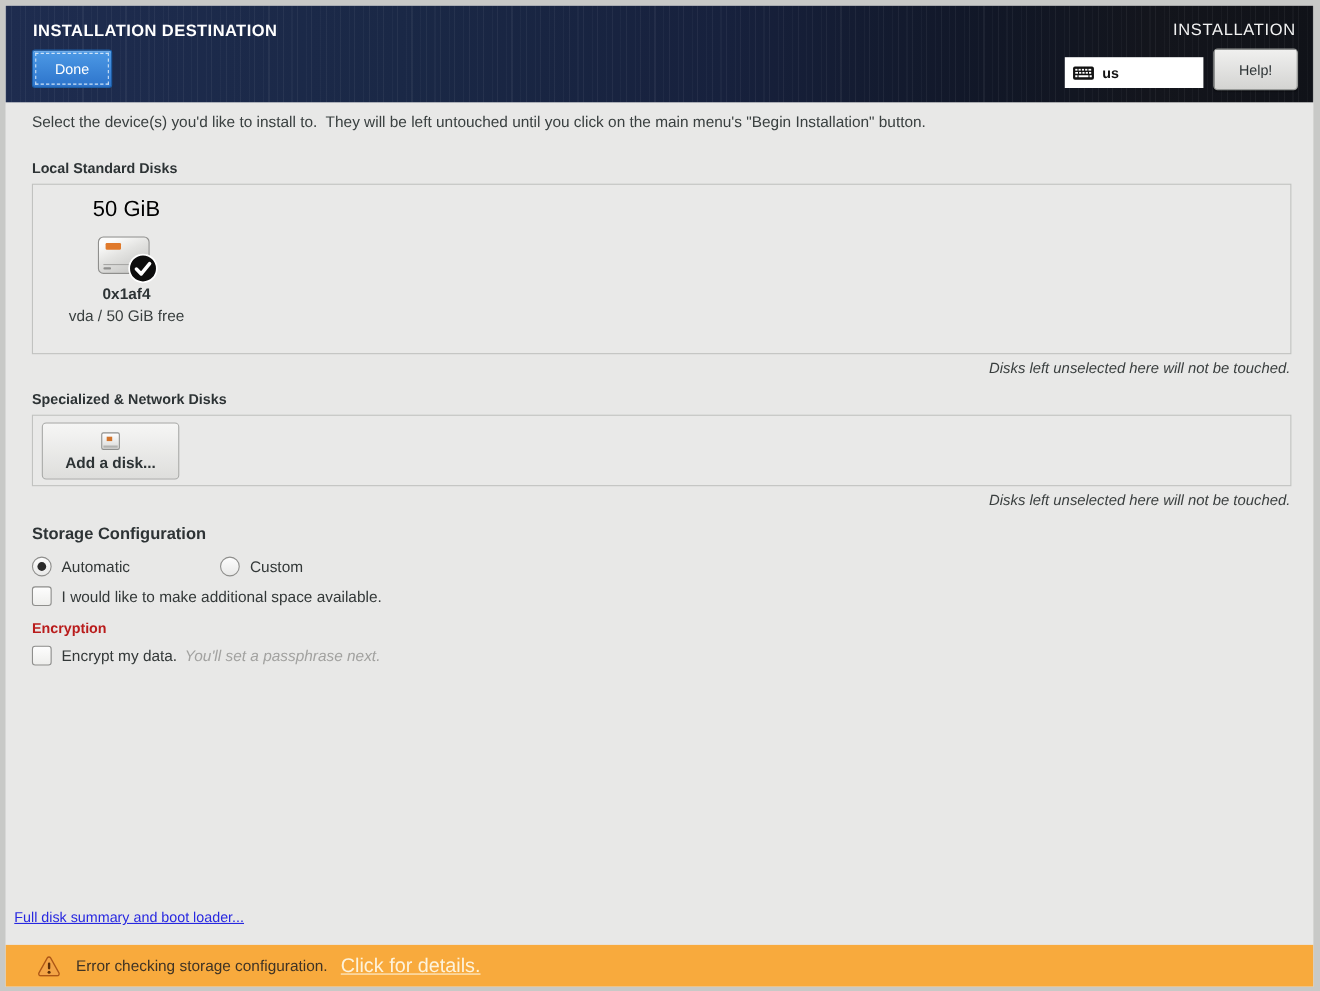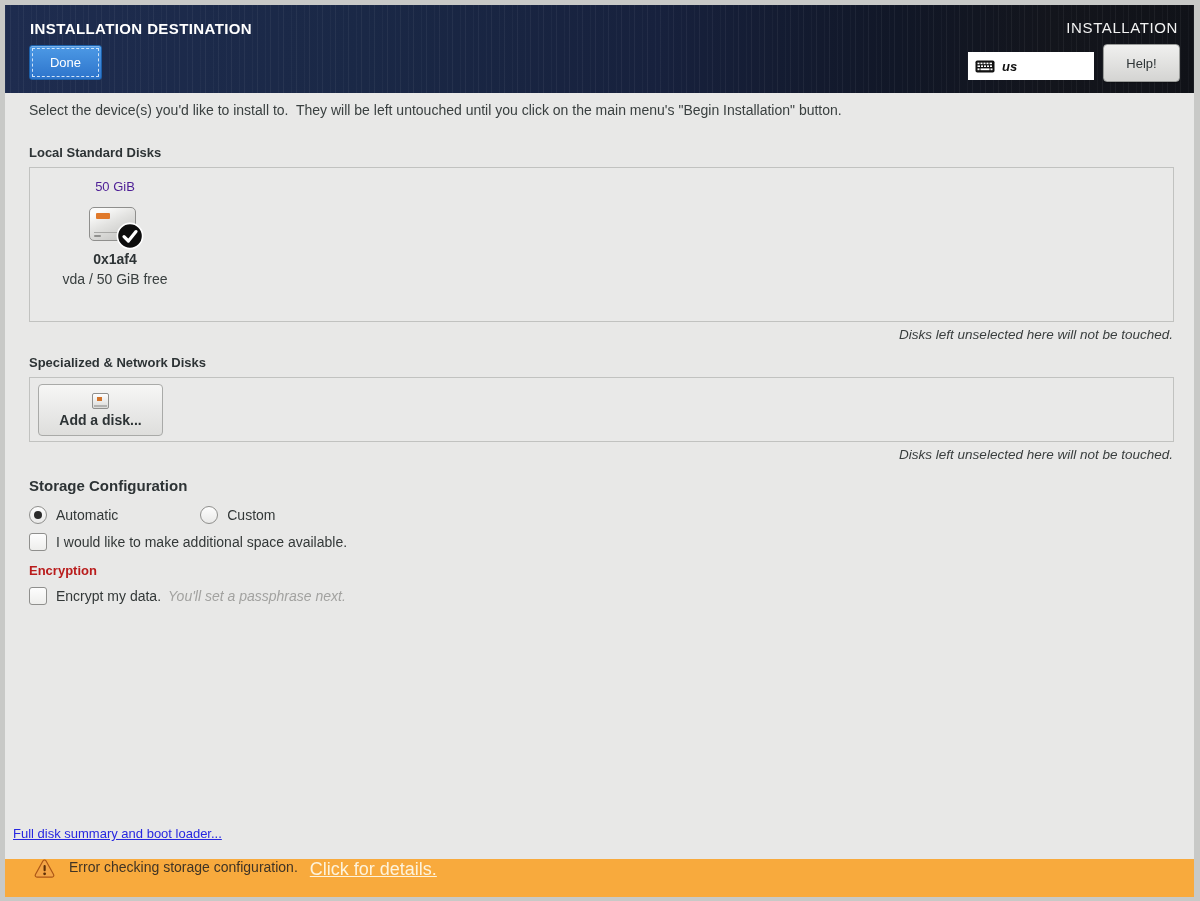--- a/index.html
+++ b/index.html
@@ -36,21 +36,21 @@
   }
   .right-title{
     position:absolute;right:16px;top:14px;color:#f2f2f2;
     font-size:15px;letter-spacing:0.6px;
   }
   .kbd-box{
     position:absolute;right:100px;top:47px;width:126px;height:28px;
     background:#ffffff;display:flex;align-items:center;gap:7px;
     padding-left:7px;box-sizing:border-box;cursor:pointer;
   }
-  .kbd-box span{font-size:13px;font-weight:bold;color:#111111;font-style:italic;}
+  .kbd-box span{font-size:13px;font-weight:bold;color:#111111;}
   .help-btn{
     position:absolute;right:14px;top:39px;width:75px;height:36px;
     background:linear-gradient(#f0f0ef,#d4d4d2);
     border:1px solid #999b99;border-radius:4px;
     color:#2e3436;font-size:13px;
     display:flex;align-items:center;justify-content:center;cursor:pointer;
     box-shadow:0 1px 1px rgba(0,0,0,0.25);
   }
   
   .content{flex:1;position:relative;padding:0 20px 0 24px;color:#3a4040;}
@@ -59,21 +59,21 @@
   .group-label{margin:27px 0 0;font-size:13px;font-weight:bold;color:#2d3335;}
   .group-label.tight{margin-top:13px;}
   .disk-panel{
     margin-top:7px;border:1px solid #c1c2c0;background:#e9e9e8;position:relative;
   }
   .panel-local{height:153px;}
   .panel-network{height:63px;}
   .disk-tile{
     position:absolute;left:4px;top:11px;width:162px;text-align:center;cursor:pointer;
   }
-  .disk-size{font-size:13px;color:#4c1d95;}
+  .disk-size{font-size:20px;color:#000000;}
   .hdd{position:relative;width:58px;height:47px;margin:9px auto 0;}
   .hdd-body{
     position:absolute;left:3px;top:4px;width:45px;height:32px;
     border-radius:5px;border:1px solid #8f8f8d;
     background:linear-gradient(155deg,#fbfbfa 15%,#e3e3e1 45%,#cfcfcd 75%,#bcbcba);
   }
   .hdd-seam{position:absolute;left:4px;bottom:7px;width:37px;height:1px;background:#a7a7a5;}
   .hdd-led{position:absolute;left:4px;bottom:3px;width:7px;height:2px;background:#90908e;border-radius:1px;}
   .hdd-label{position:absolute;left:6px;top:5px;width:14px;height:6px;background:#e0792a;border-radius:1px;}
   .hdd-badge{position:absolute;right:0;bottom:0;width:28px;height:28px;}
@@ -121,21 +121,21 @@
     position:absolute;left:8px;right:9px;bottom:18px;
     display:flex;justify-content:space-between;align-items:center;font-size:13px;
   }
   a.link{color:#2727e0;text-decoration:underline;cursor:pointer;}
   .footer-right{display:flex;align-items:baseline;}
   .footer-status{color:#3a4040;font-size:13.5px;}
   .footer-right a.link{margin-left:14px;}
   
   .warning-bar{
     flex:none;height:38px;background:#f8aa3d;
-    display:flex;align-items:flex-start;padding-left:29px;
+    display:flex;align-items:center;padding-left:29px;
   }
   .warning-icon{flex:none;width:21px;height:19px;margin-right:14px;}
   .warning-text{font-size:14px;color:#403425;}
   .warning-link{margin-left:12px;font-size:18px;color:#fdf3dc;text-decoration:underline;cursor:pointer;}
 </style>
 </head>
 <body>
 
 <div class="window">
 

